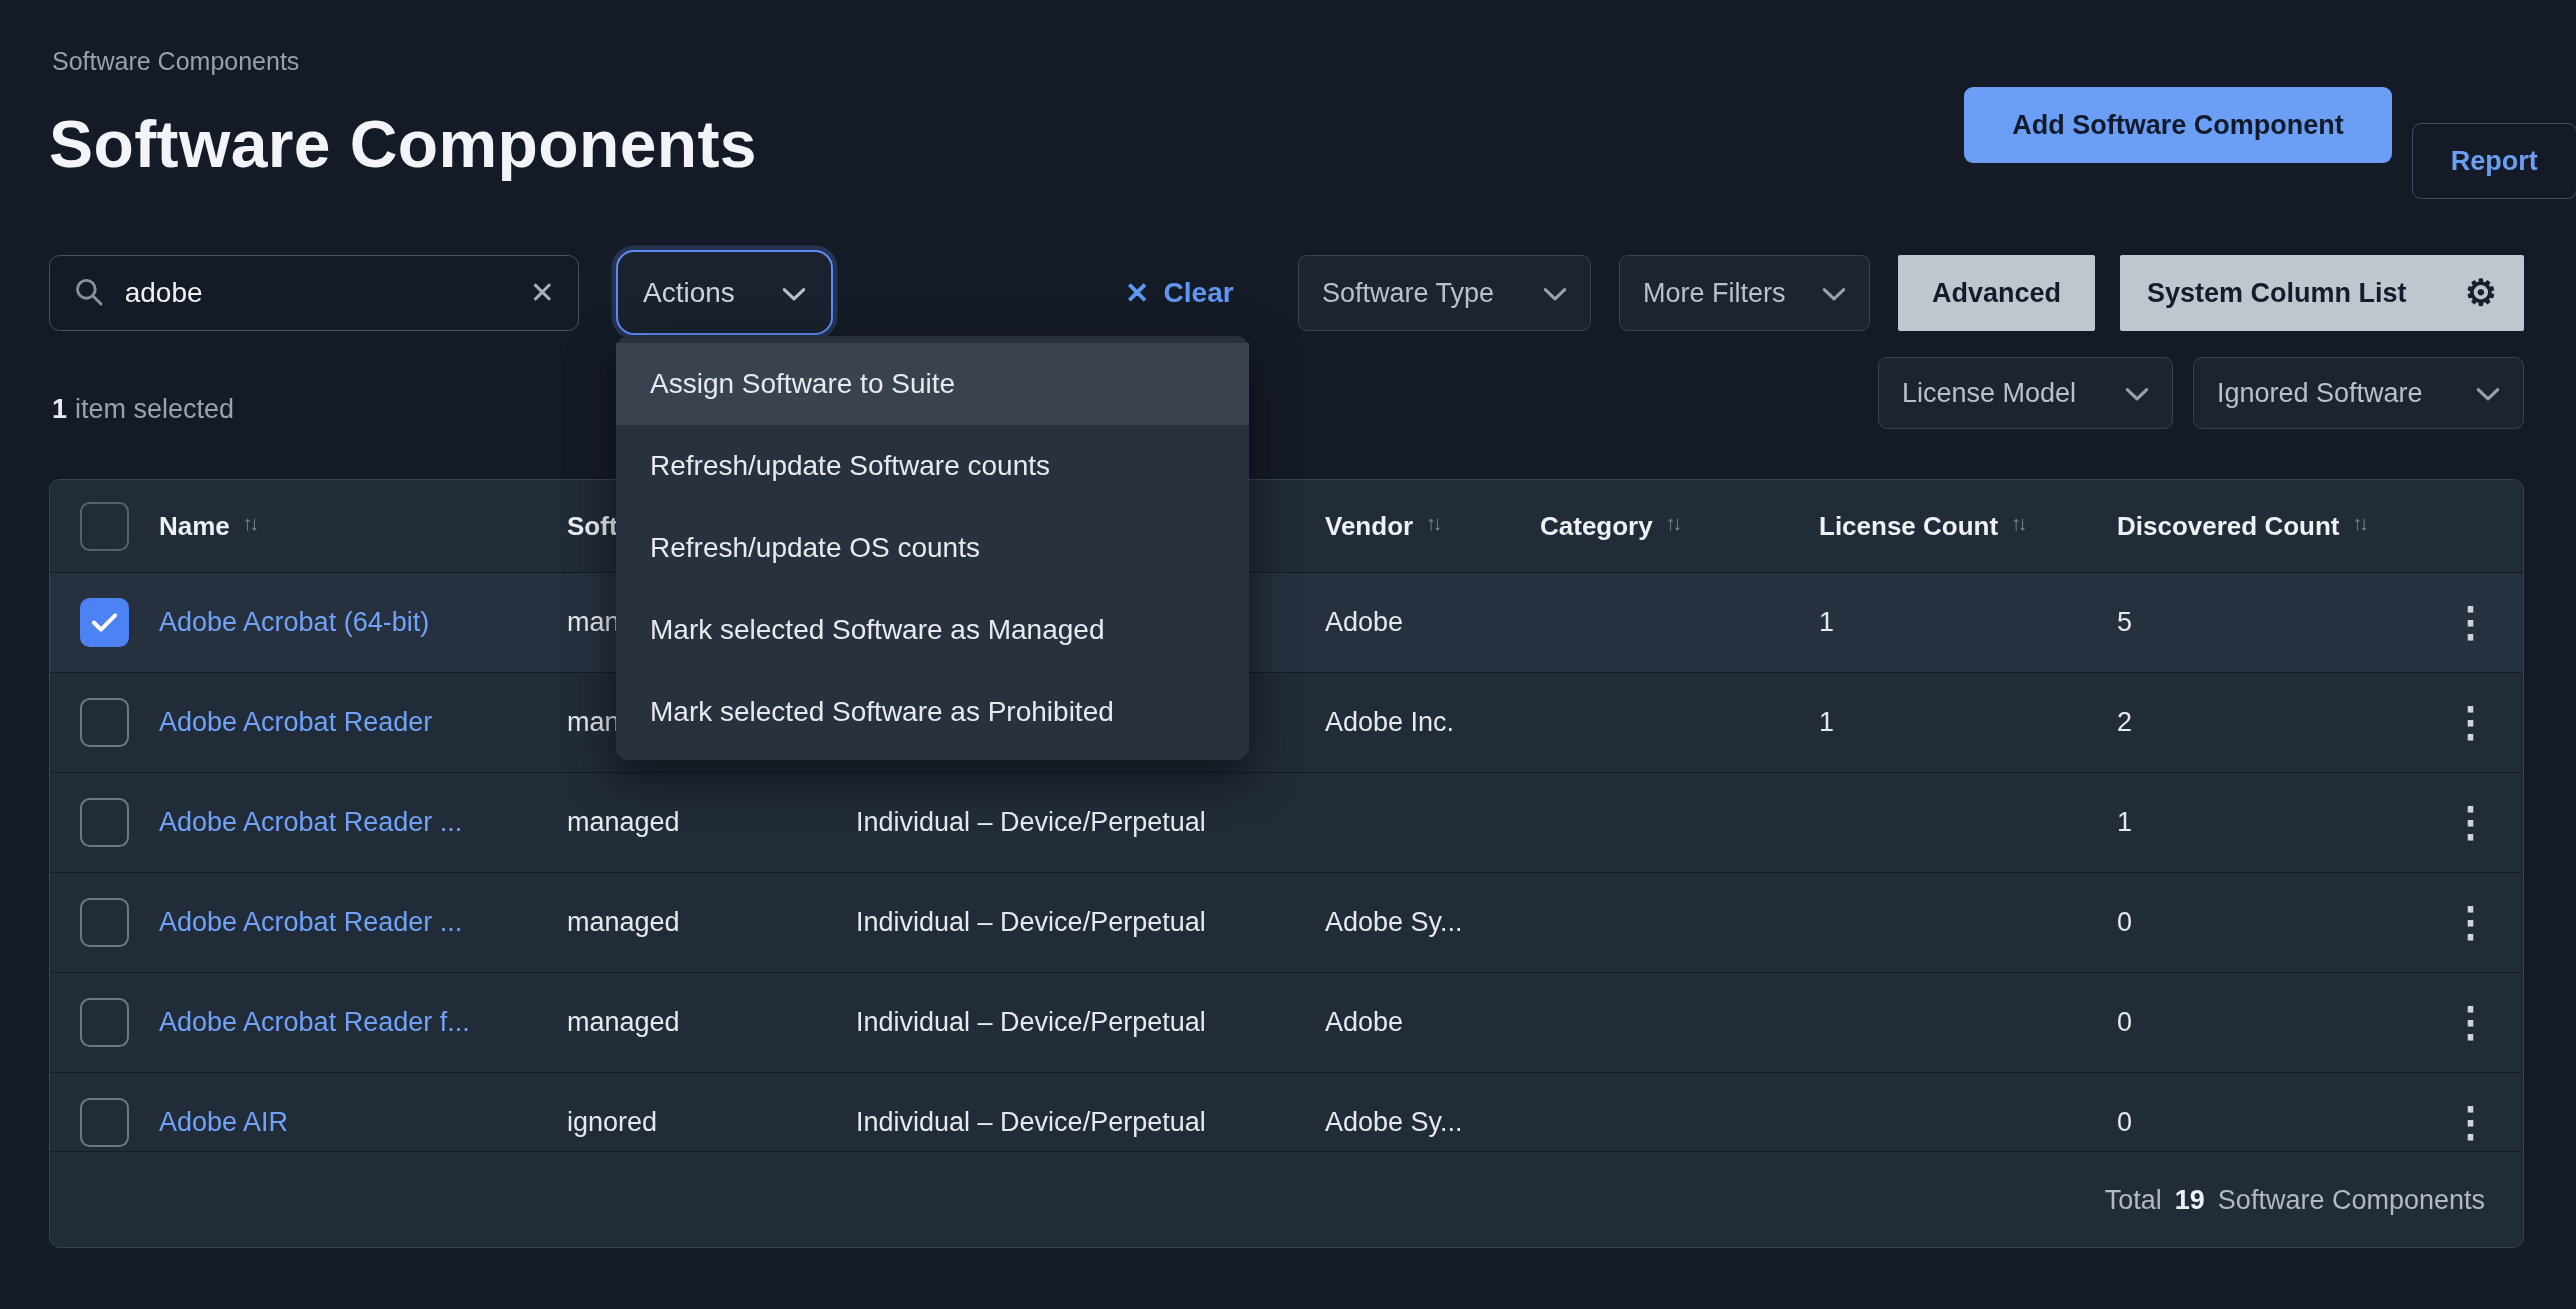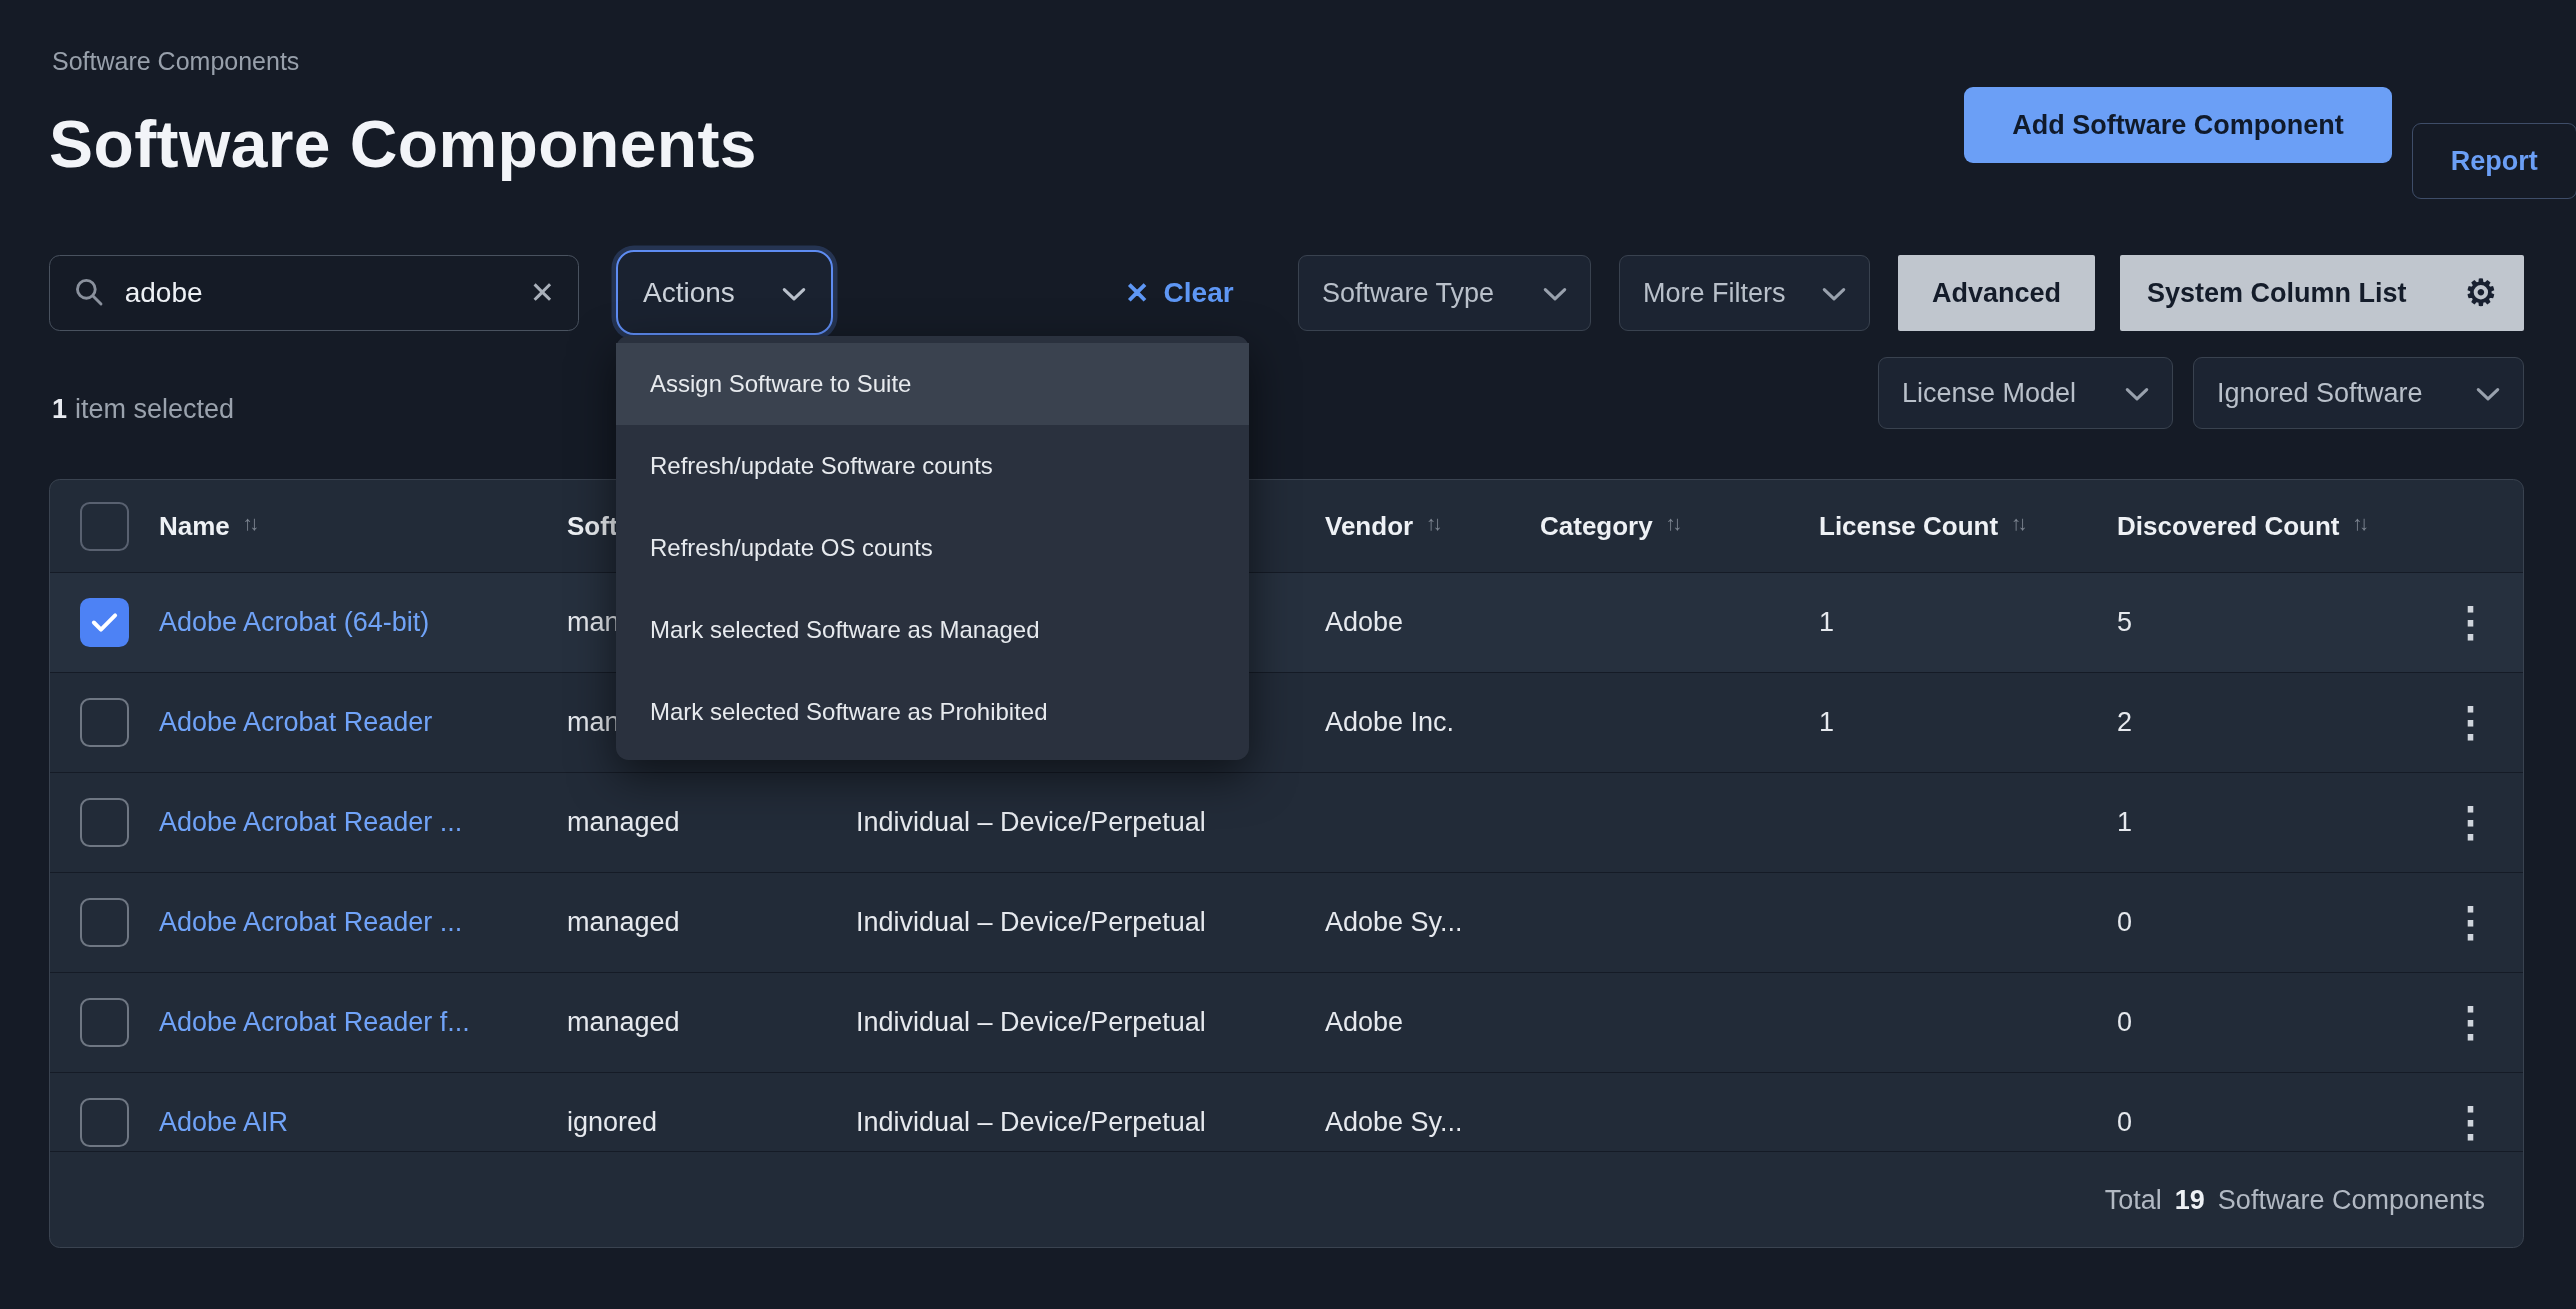--- a/index.html
+++ b/index.html
@@ -85,21 +85,21 @@
   .selected-info .sel-count { font-weight: 700; color: #e7eaef; margin-right: 8px; }
 
   
   .actions-menu {
     position: absolute; left: 616px; top: 336px; width: 633px;
     background: #2a313e; border-radius: 12.5px; padding: 7.2px 0;
     box-shadow: 0 16px 45px rgba(0,0,0,0.55); z-index: 50;
   }
   .menu-item {
     height: 82px; display: flex; align-items: center; padding: 0 34px;
-    font-size: 24px; color: #e7eaee; cursor: pointer; white-space: nowrap;
+    font-size: 28px; color: #e7eaee; cursor: pointer; white-space: nowrap;
   }
   .menu-item.highlighted { background: #3a424f; }
 
   
   .table-wrap {
     position: absolute; left: 49px; top: 479px; width: 2475px; height: 769px;
     background: #222b38; border: 0.9px solid #3a4350; border-radius: 10.7px;
     overflow: hidden;
   }
   .table-viewport { height: 671px; overflow: hidden; }

